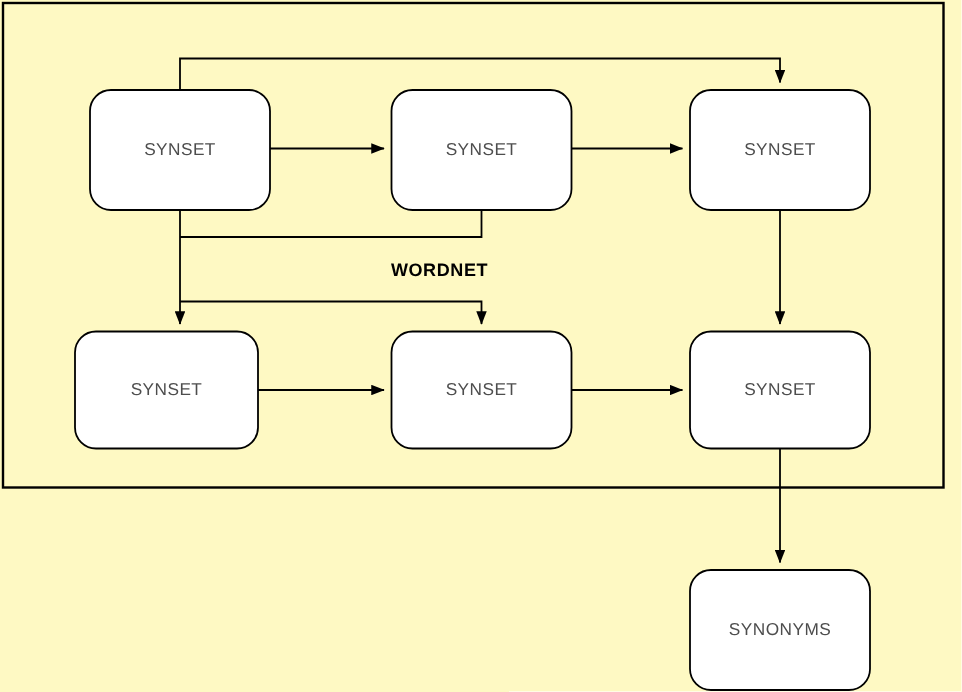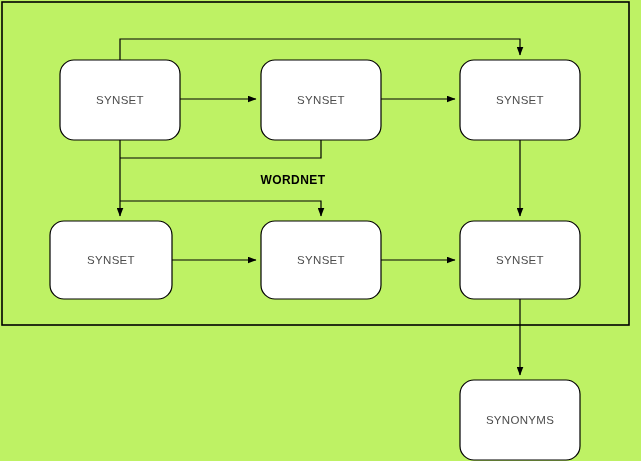--- a/index.html
+++ b/index.html
@@ -7,21 +7,21 @@
     padding: 0;
     background: #ffffff;
   }
   body {
     font-family: "Liberation Sans", sans-serif;
   }
   #canvas {
     position: relative;
     width: 641px;
     height: 461px;
-    background: #bef264;
+    background: #fef9c3;
     overflow: hidden;
   }
   #diagram {
     position: absolute;
     top: 0;
     left: 0;
     width: 641px;
     height: 461px;
   }
   .node-rect {

